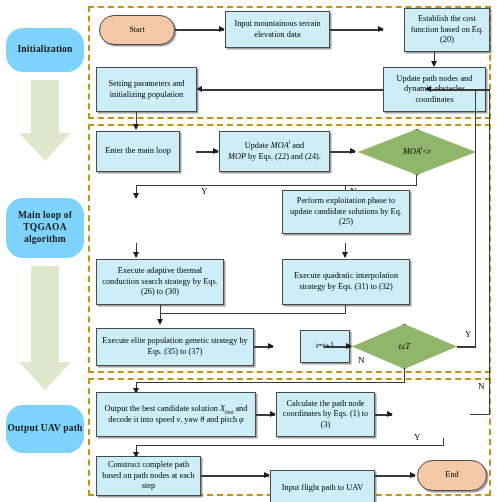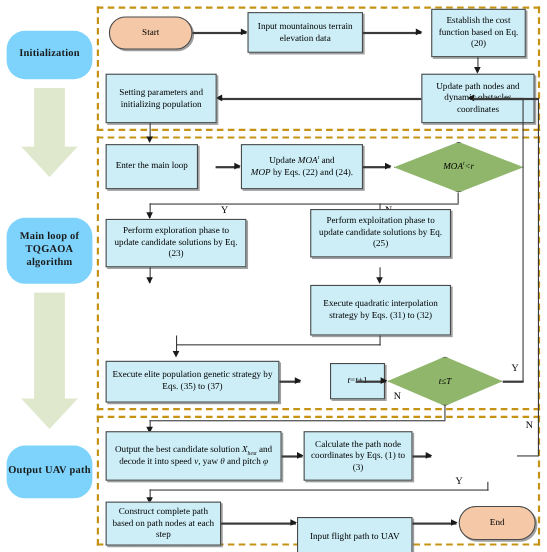--- a/index.html
+++ b/index.html
@@ -102,21 +102,21 @@
   <div class="abs ln lh" style="left:175px;top:29.4px;width:49px;"></div>
   <div class="abs arw arw-r" style="left:219px;top:26.4px;"></div>
 
   <div class="abs node" style="left:225px;top:11px;width:105px;height:37px;">
     <span>Input mountainous terrain elevation data</span>
   </div>
 
   <div class="abs ln lh" style="left:330px;top:29.4px;width:53px;"></div>
   <div class="abs arw arw-r" style="left:378px;top:26.4px;"></div>
 
-  <div class="abs node" style="left:392px;top:8px;width:86px;height:44px;">
+  <div class="abs node" style="left:404px;top:8px;width:86px;height:44px;">
     <span>Establish the cost function based on Eq. (20)</span>
   </div>
 
   <div class="abs ln lv" style="left:434px;top:52px;width:1.2px;height:13px;"></div>
   <div class="abs arw arw-d" style="left:430.8px;top:61px;"></div>
 
   <div class="abs node" style="left:383px;top:67px;width:103px;height:45px;">
     <span>Update path nodes and dynamic obstacles coordinates</span>
   </div>
 
@@ -154,33 +154,33 @@
   <div class="abs ln lv" style="left:416px;top:175px;width:1.2px;height:10px;"></div>
   <div class="abs ln lh" style="left:136px;top:184.5px;width:281px;"></div>
   <div class="abs ln lv" style="left:136px;top:184.5px;width:1.2px;height:13px;"></div>
   <div class="abs arw arw-d" style="left:132.8px;top:193px;"></div>
   <div class="abs yn" style="left:201px;top:186px;"><span>Y</span></div>
 
   <div class="abs ln lv" style="left:345px;top:184.5px;width:1.2px;height:13px;"></div>
   <div class="abs arw arw-d" style="left:341.8px;top:193px;"></div>
   <div class="abs yn" style="left:350px;top:186px;"><span>N</span></div>
 
-  <div class="abs node" style="left:96px;top:199px;width:128px;height:44px;">
-    <span>Perform exploration phase to update candidate solutions by Eq. (23)</span>
-  </div>
   <div class="abs node" style="left:282px;top:190px;width:128px;height:44px;">
     <span>Perform exploitation phase to update candidate solutions by Eq. (25)</span>
   </div>
 
   <div class="abs ln lv" style="left:136px;top:243px;width:1.2px;height:14px;"></div>
   <div class="abs arw arw-d" style="left:132.8px;top:252px;"></div>
 
   <div class="abs ln lv" style="left:345px;top:243px;width:1.2px;height:14px;"></div>
   <div class="abs arw arw-d" style="left:341.8px;top:252px;"></div>
 
+  <div class="abs node" style="left:96px;top:259px;width:128px;height:46px;">
+    <span>Execute adaptive thermal conduction search strategy by Eqs. (26) to (30)</span>
+  </div>
   <div class="abs node" style="left:282px;top:259px;width:128px;height:46px;">
     <span>Execute quadratic interpolation strategy by Eqs. (31) to (32)</span>
   </div>
 
   <div class="abs ln lv" style="left:160px;top:305px;width:1.2px;height:9px;"></div>
   <div class="abs ln lv" style="left:345px;top:305px;width:1.2px;height:9px;"></div>
   <div class="abs ln lh" style="left:160px;top:313px;width:186px;"></div>
   <div class="abs ln lv" style="left:160px;top:313px;width:1.2px;height:10px;"></div>
   <div class="abs arw arw-d" style="left:156.8px;top:319px;"></div>
 

